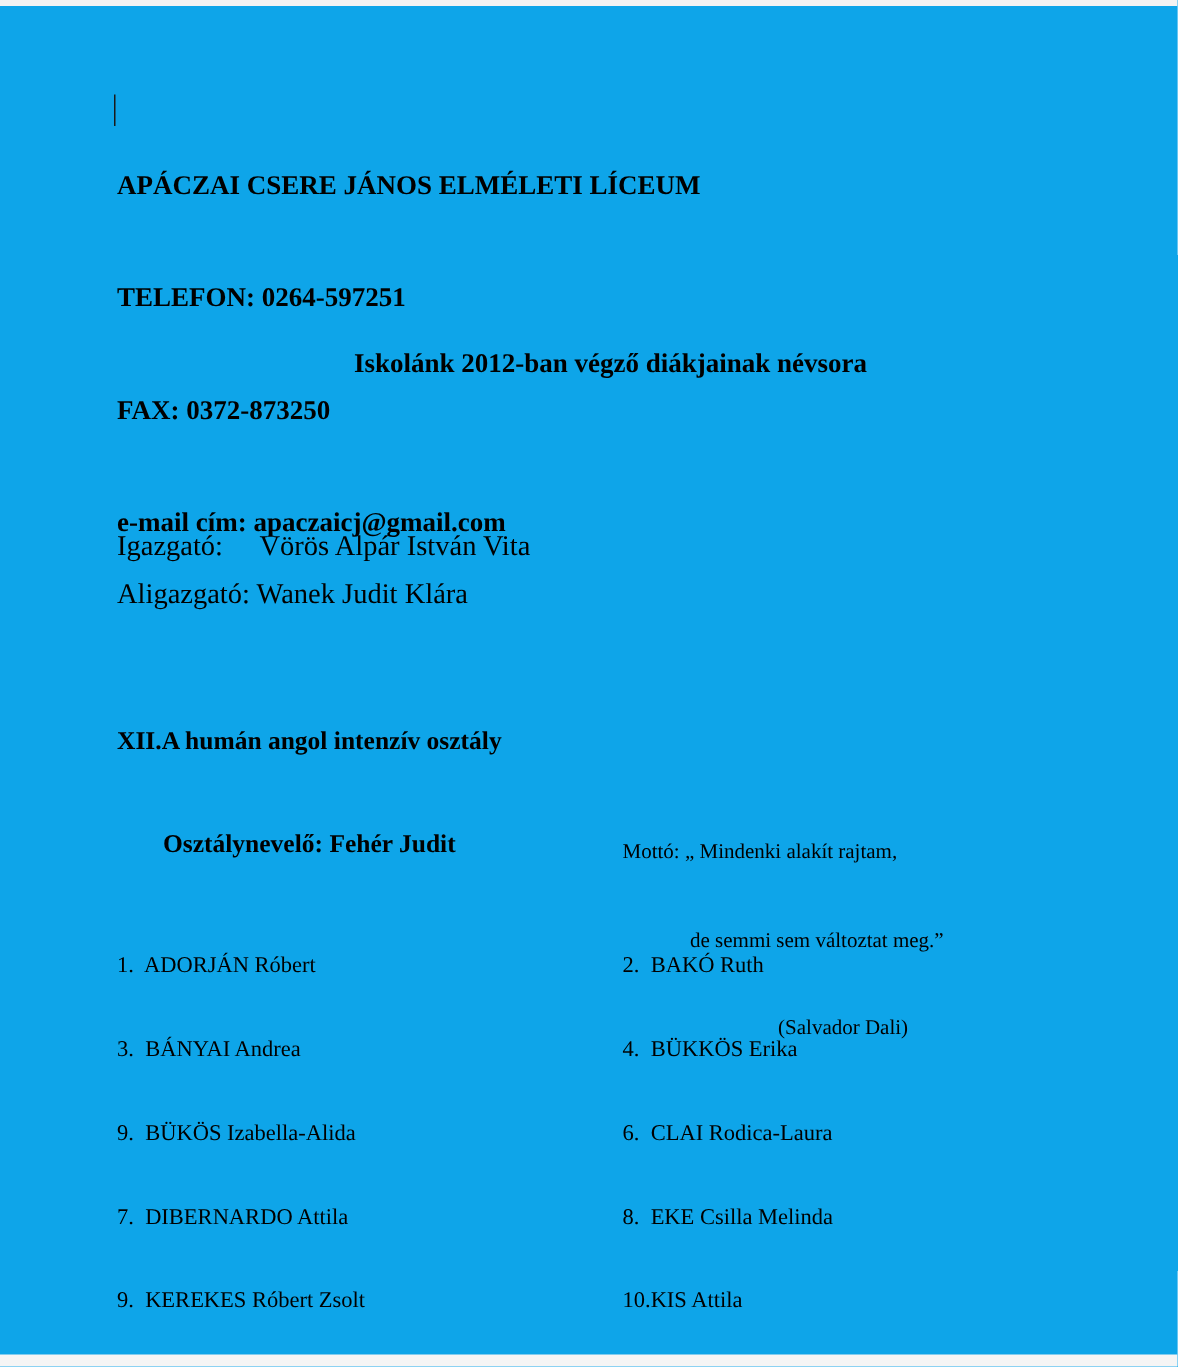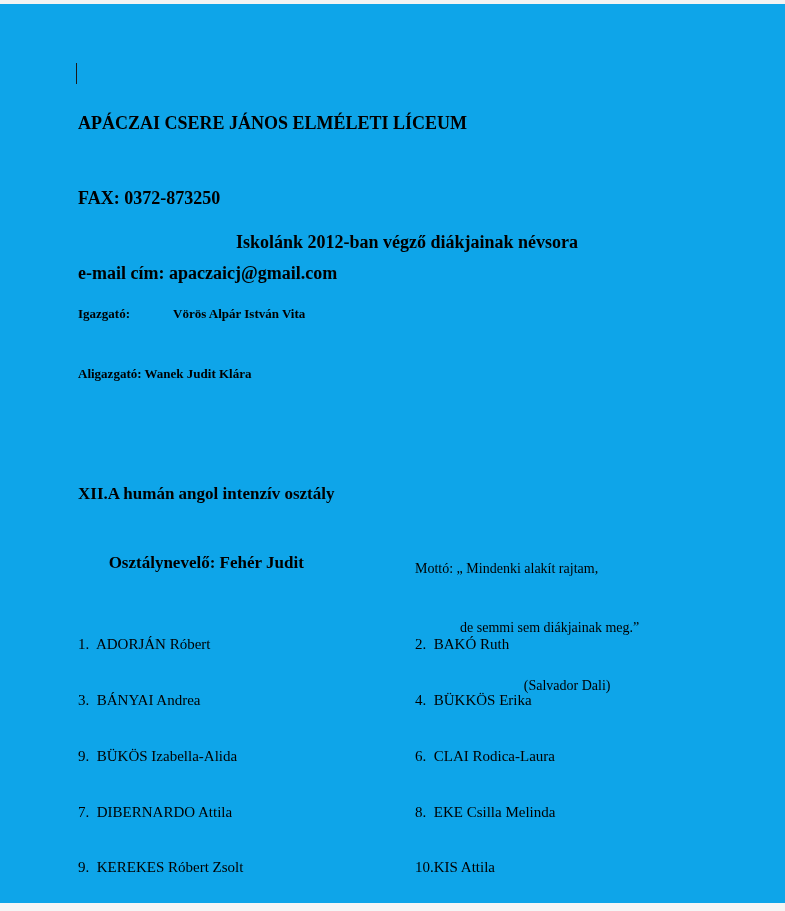--- a/index.html
+++ b/index.html
@@ -33,23 +33,23 @@
   .header-block {
     position: absolute; left: 78px; top: 61px;
     font-weight: bold; font-size: 18px; line-height: 25px;
     white-space: pre;
   }
   .doc-title {
     position: absolute; left: 78px; top: 232px; width: 658px;
     text-align: center;
     font-weight: bold; font-size: 18px;
   }
-  .admin-line { position: absolute; left: 78px; font-weight: bold; font-size: 13px; white-space: pre; }
+  .admin-line { position: absolute; left: 78px; font-weight: normal; font-size: 19px; white-space: pre; margin-top: 48px; }
   .admin-principal { top: 306px; }
-  .admin-vice { top: 366px; text-align: right; }
+  .admin-vice { top: 338px; text-align: right; }
   .admin-label-principal { display: inline-block; width: 95px; }
   .class-block {
     position: absolute; left: 78px; top: 436px;
     font-weight: bold; font-size: 17px; line-height: 23px;
     white-space: pre;
     text-align: center;
   }
   .motto-block {
     position: absolute; left: 415px; top: 520px;
     font-size: 14px; line-height: 19.5px;
@@ -69,38 +69,39 @@
 <body>
 
 <div class="page">
 
   <div class="edge-strip-top"></div>
 
   <span class="text-cursor"></span>
 
   <div class="header-block">
     <div>APÁCZAI CSERE JÁNOS ELMÉLETI LÍCEUM</div>
+    <div>TELEFON: 0264-597251</div>
     <div>FAX: 0372-873250</div>
     <div>e-mail cím: apaczaicj@gmail.com</div>
   </div>
 
   <div class="doc-title">Iskolánk 2012-ban végző diákjainak névsora</div>
 
   <div class="admin-line admin-principal"><span class="admin-label-principal">Igazgató:</span><span>Vörös Alpár István Vita</span></div>
 
   <div class="admin-line admin-vice"><span>Aligazgató: </span><span>Wanek Judit Klára</span></div>
 
   <div class="class-block">
     <div>XII.A humán angol intenzív osztály</div>
     <div>Osztálynevelő: Fehér Judit</div>
   </div>
 
   <div class="motto-block">
     <div>Mottó: „ Mindenki alakít rajtam,</div>
-    <div class="motto-line2">de semmi sem diákjainak meg.”</div>
+    <div class="motto-line2">de semmi sem változtat meg.”</div>
     <div class="motto-attribution">(Salvador Dali)</div>
   </div>
 
   <div class="student-col student-col-left">
     <div>1.  ADORJÁN Róbert</div>
     <div>3.  BÁNYAI Andrea</div>
     <div>9.  BÜKÖS Izabella-Alida</div>
     <div>7.  DIBERNARDO Attila</div>
     <div>9.  KEREKES Róbert Zsolt</div>
     

